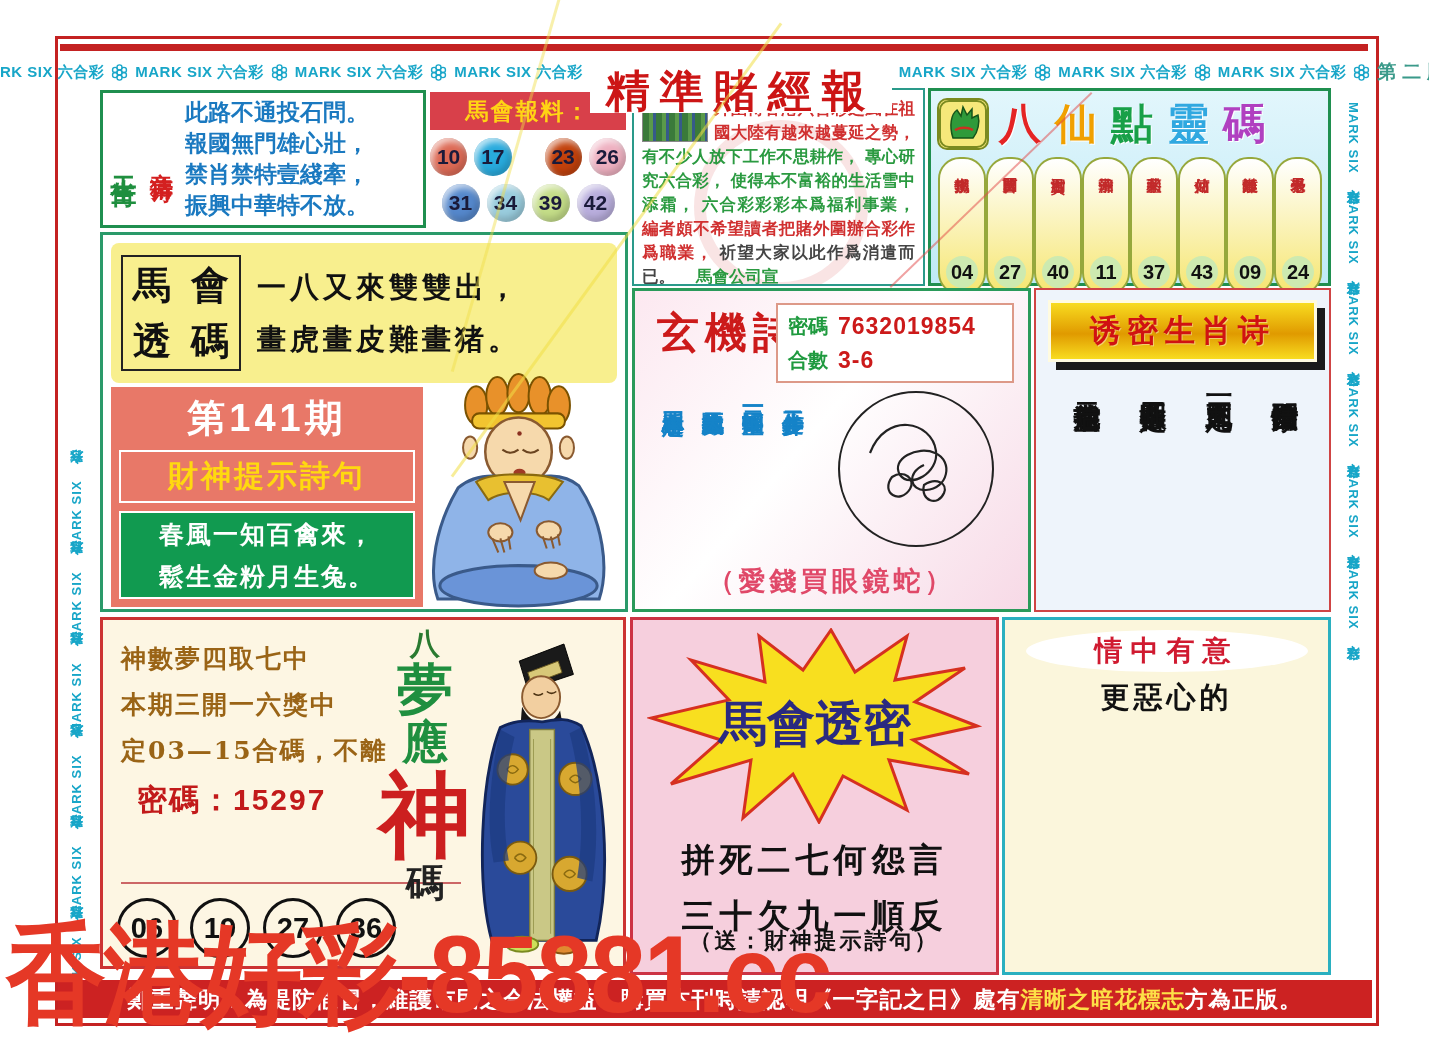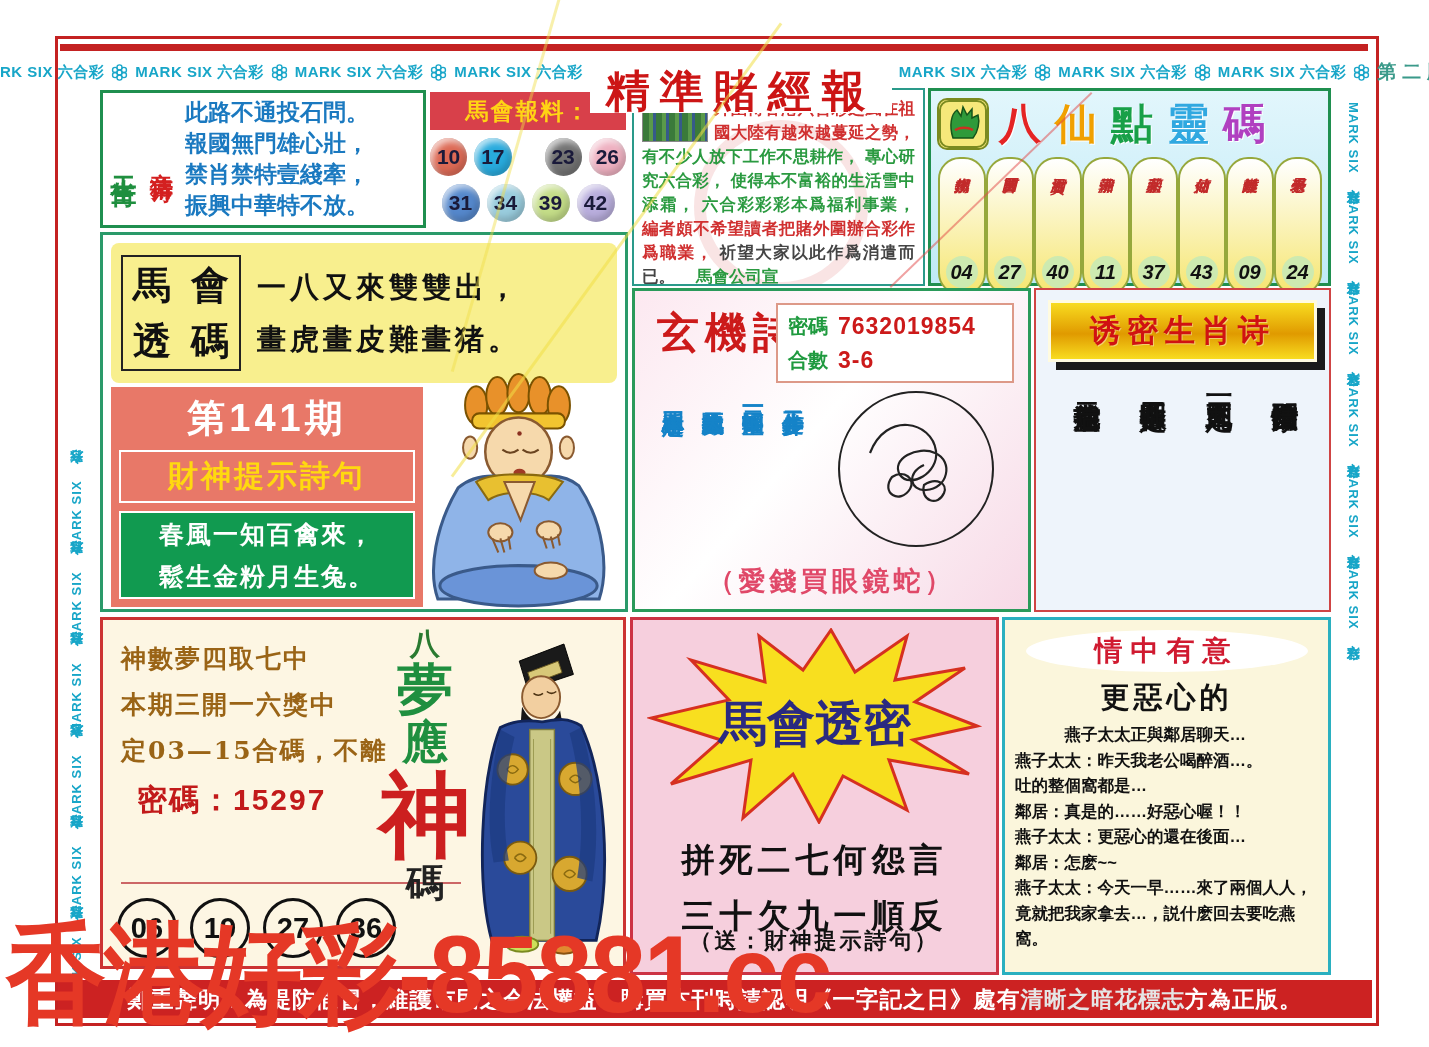--- a/index.html
+++ b/index.html
@@ -52,21 +52,21 @@
   #p-notice .txt{position:relative;z-index:1;text-align:justify;}
   #p-notice .photo{float:left;width:64px;height:42px;margin:2px 6px 2px 0;border:1px solid #888;
       background:repeating-linear-gradient(90deg,#3a7a3a 0 6px,#5a9a4a 6px 10px,#365a8a 10px 13px);}
 
   
   #p-baxian{left:928px;top:88px;width:403px;height:198px;border:3px solid #1f8f4f;
             background:linear-gradient(#e2f6fc,#bfeaf6);padding:4px 6px;}
   #p-baxian .titlerow{display:flex;align-items:center;gap:10px;height:58px;}
   #p-baxian .icon{width:48px;height:48px;border-radius:10px;background:#f6e87a;border:2px solid #7a8a20;flex:0 0 auto;}
   #p-baxian .tchar{font-size:42px;font-weight:900;letter-spacing:4px;text-shadow:1px 1px 0 #fff;}
-  .caps{display:flex;justify-content:center;margin-top:4px;font-style:italic;}
+  .caps{display:flex;justify-content:flex-end;margin-top:4px;}
   .capsule{width:44px;height:122px;border:2px solid #96a83c;border-radius:22px;
            background:linear-gradient(#ffffff,#f6e670);display:flex;flex-direction:column;
            align-items:center;justify-content:space-between;padding:7px 0 5px;}
   .cap-name{writing-mode:vertical-rl;text-orientation:upright;color:#c22a2a;font-weight:900;font-size:15px;line-height:16px;}
   .cap-num{width:32px;height:32px;border-radius:50%;background:#cdeab0;color:#111;
            font-weight:900;font-size:20px;display:flex;align-items:center;justify-content:center;}
 
   
   #p-touma{left:100px;top:232px;width:528px;height:380px;border:3px solid #2a9a6a;}
   .ybox{position:absolute;left:8px;top:8px;width:506px;height:140px;background:#f8ef8e;border-radius:8px;
@@ -138,21 +138,21 @@
   #p-joke .ellipse span{color:#d01a30;font-size:28px;font-weight:900;letter-spacing:8px;}
   #p-joke .sub{text-align:center;font-size:29px;font-weight:900;color:#111;letter-spacing:4px;margin-bottom:4px;}
   #p-joke .lines{font-size:16.5px;font-weight:bold;color:#111;line-height:25.5px;}
   #p-joke .lines p{margin:0;}
   #p-joke .lines p.first{text-indent:3em;}
 
   
   .footer{position:absolute;left:58px;top:980px;width:1314px;height:38px;background:#cc2222;
           display:flex;align-items:center;justify-content:center;color:#fff;
           font-size:22.5px;font-weight:bold;letter-spacing:1px;white-space:nowrap;z-index:5;}
-  .footer .hl{color:#e5e5e5;text-align:right;}
+  .footer .hl{color:#fde047;text-align:right;}
   .watermark{position:absolute;left:6px;top:902px;font-size:100px;font-weight:900;color:#e53826;
              white-space:nowrap;z-index:60;letter-spacing:-2px;transform:scaleY(1.1);transform-origin:left top;}
   .diag{position:absolute;z-index:4;pointer-events:none;}
   .d1{left:615px;top:-30px;width:3px;height:560px;background:rgba(240,222,70,.55);transform:rotate(36deg);}
   .d2{left:510px;top:-50px;width:3px;height:430px;background:rgba(240,222,70,.45);transform:rotate(16deg);}
   .d3{left:990px;top:50px;width:2px;height:280px;background:rgba(225,70,70,.5);transform:rotate(46deg);}
 </style>
 </head>
 <body>
 
@@ -271,21 +271,21 @@
 
   <div class="panel" id="p-tips">
     <div class="bannerline">馬會報料：</div>
     <div class="ballrow">
       <div class="ball" style="background-color: rgb(221, 106, 85);">
           <span>10</span>
         </div>
       <div class="ball" style="background-color: rgb(40, 170, 221);">
           <span>17</span>
         </div>
-      <div class="ball" style="background-color: #737373; margin-left: 26px;">
+      <div class="ball" style="background-color: #c2410c; margin-left: 26px;">
           <span>23</span>
         </div>
       <div class="ball" style="background-color: rgb(238, 176, 192);">
           <span>26</span>
         </div>
     </div>
     <div class="ballrow">
       <div class="ball" style="background-color: rgb(85, 136, 204);">
           <span>31</span>
         </div>
@@ -512,29 +512,20 @@
       <div>三十欠九一順反</div>
     </div>
     <div class="gift">（送：財神提示詩句）</div>
   </div>
 
   <div class="panel" id="p-joke">
     <div class="ellipse">
       <span>情中有意</span>
     </div>
     <div class="sub">更惡心的</div>
-    <div class="lines">
-      <p class="first">燕子太太正與鄰居聊天…</p>
-      <p>燕子太太：昨天我老公喝醉酒…。</p>
-      <p>吐的整個窩都是…</p>
-      <p>鄰居：真是的……好惡心喔！！</p>
-      <p>燕子太太：更惡心的還在後面…</p>
-      <p>鄰居：怎麽~~</p>
-      <p>燕子太太：今天一早……來了兩個人人，竟就把我家拿去…，説什麽回去要吃燕窩。</p>
-    </div>
   </div>
 
   <div class="footer">
     <span>鄭重聲明：為提防假冒，維護市民之合法權益，購買本刊時請認明《一字記之日》處有</span>
       <span class="hl">清晰之暗花標志</span>
       <span>方為正版。</span>
   </div>
 
   <div class="diag d1"></div>
   <div class="diag d2"></div>

